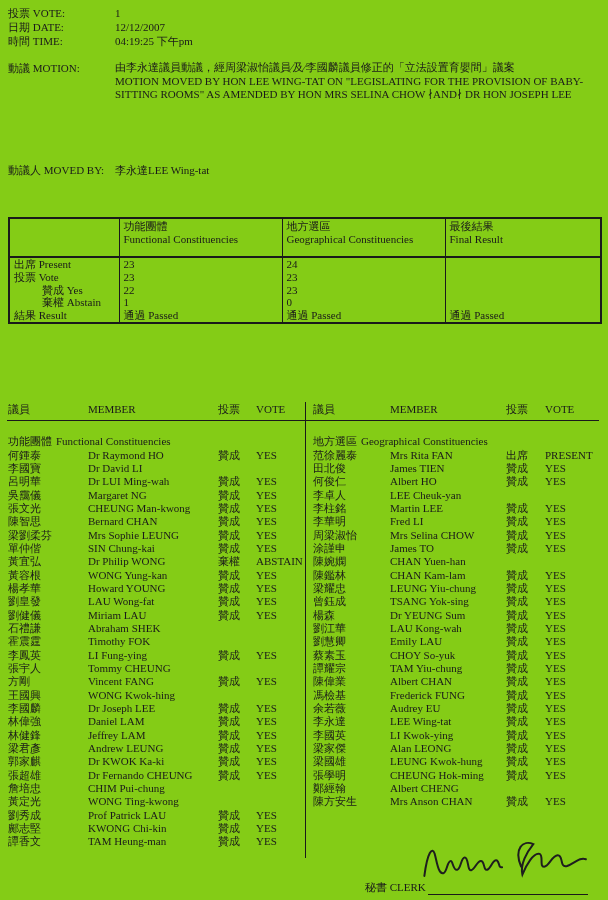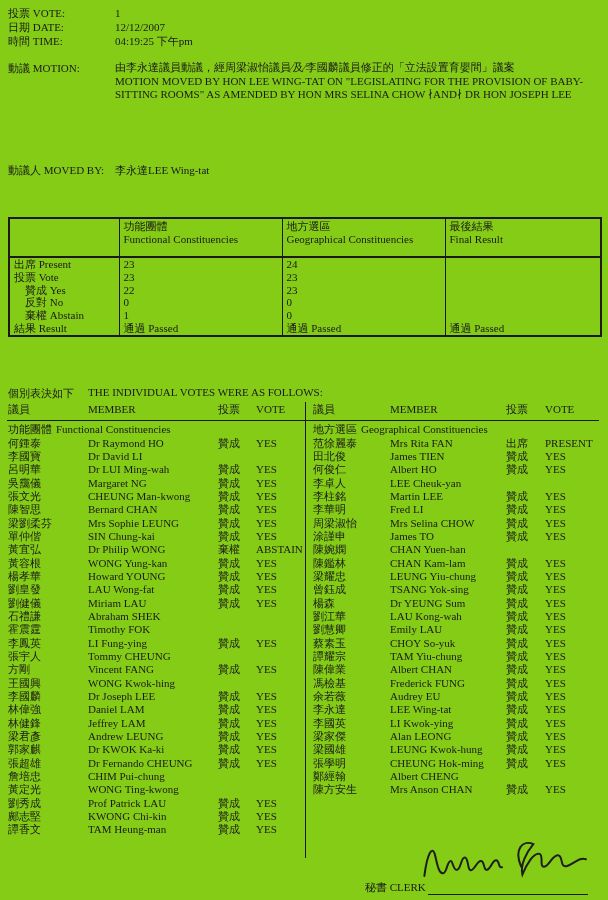--- a/index.html
+++ b/index.html
@@ -17,30 +17,30 @@
   .movedby{position:absolute;top:163px;left:8px;display:flex}
   .movedby .lbl{width:107px;flex:none}
   
   table.summary{position:absolute;top:217px;left:8px;width:592px;border-collapse:collapse;
         table-layout:fixed;border:2px solid #1a1a1a;font-size:11px}
   table.summary th,table.summary td{border-left:1px solid #1a1a1a;vertical-align:top;text-align:left;
         font-weight:normal;padding:0 0 0 4px;overflow:hidden}
   table.summary th:first-child,table.summary td:first-child{border-left:none}
   table.summary thead th{height:39px;border-bottom:2px solid #1a1a1a;line-height:13px;padding-top:1px}
   table.summary tbody td{height:12.8px;line-height:12.8px}
-  table.summary td.ind{padding-left:15px}
+  table.summary td.ind{padding-left:32px}
   
   .ivtitle{position:absolute;top:386px;left:8px;display:flex}
   .ivtitle .zh{width:80px;flex:none}
   .votes{position:absolute;top:402px;left:0;width:608px;height:456px;display:flex;align-items:stretch}
   .headline{position:absolute;top:18px;left:7px;width:592px;border-top:1.5px solid #1a1a1a}
   .half{padding-left:8px;overflow:hidden}
   .half.left{width:305px;flex:none}
   .half.right{flex:1;border-left:1.5px solid #1a1a1a;padding-left:7px}
-  .vhead{display:flex;height:17px;line-height:15px;margin-bottom:4px}
+  .vhead{display:flex;height:17px;line-height:15px;margin-bottom:16px}
   .section{height:13.5px;line-height:13.5px;white-space:nowrap}
   .section .en{margin-left:4px}
   .mrow{display:flex;height:13.35px;line-height:13.35px;white-space:nowrap}
   .c-zh{flex:none;overflow:hidden}
   .c-en{flex:none;overflow:hidden}
   .c-vzh{flex:none;overflow:hidden}
   .c-ven{flex:1;overflow:hidden}
   .half.left .c-zh{width:80px}.half.left .c-en{width:130px}.half.left .c-vzh{width:38px}
   .half.right .c-zh{width:77px}.half.right .c-en{width:116px}.half.right .c-vzh{width:39px}
   
@@ -112,44 +112,34 @@
           <td>23</td>
           <td></td>
         </tr>
         <tr>
           <td class="lbl ind">贊成 Yes</td>
           <td>22</td>
           <td>23</td>
           <td></td>
         </tr>
         <tr>
-          <td class="lbl ind">反對 No</td>
-          <td>0</td>
-          <td>0</td>
-          <td></td>
-        </tr>
-        <tr>
           <td class="lbl ind">棄權 Abstain</td>
           <td>1</td>
           <td>0</td>
           <td></td>
         </tr>
         <tr>
           <td class="lbl">結果 Result</td>
           <td>通過 Passed</td>
           <td>通過 Passed</td>
           <td>通過 Passed</td>
         </tr>
       </tbody>
   </table>
 
-  <div class="ivtitle">
-    <span class="zh">個別表決如下</span>
-    <span>THE INDIVIDUAL VOTES WERE AS FOLLOWS:</span>
-  </div>
 
   <div class="votes">
     <div class="headline"></div>
 
     <div class="half left">
       <div class="vhead">
         <span class="c-zh">議員</span>
         <span class="c-en">MEMBER</span>
         <span class="c-vzh">投票</span>
         <span class="c-ven">VOTE</span>

